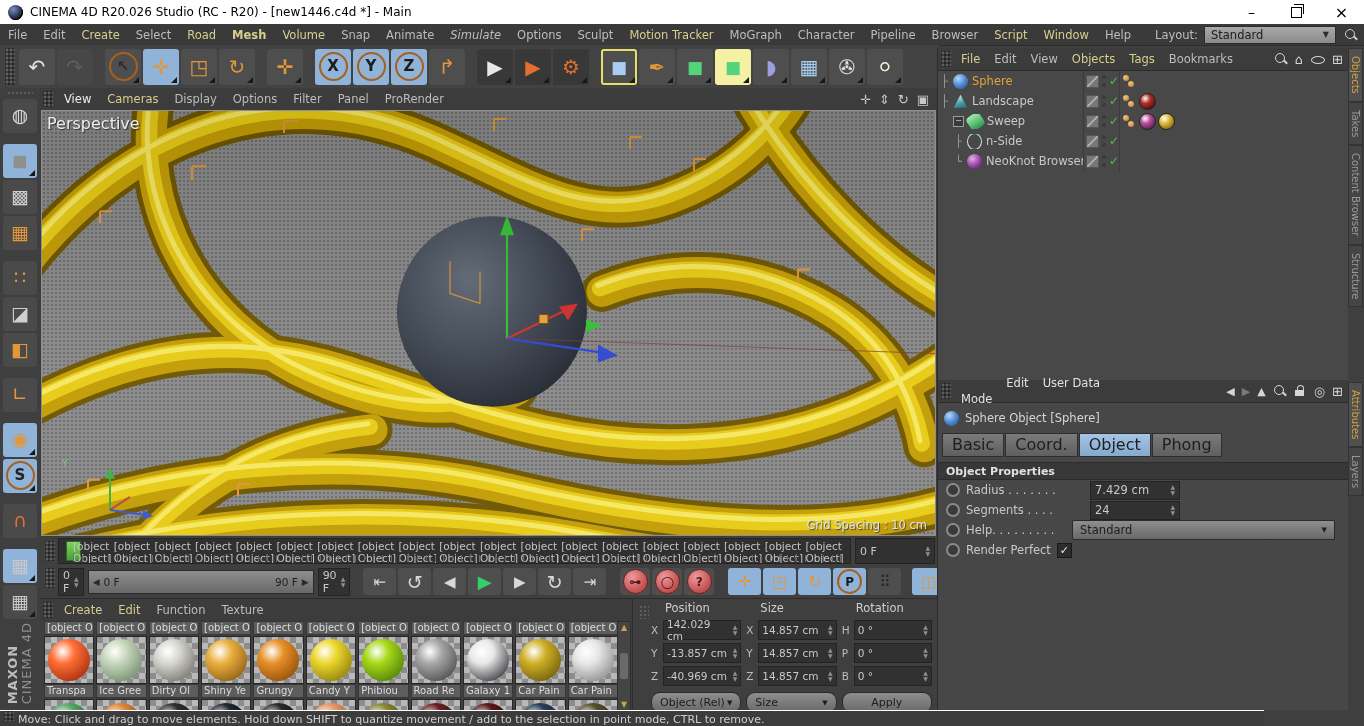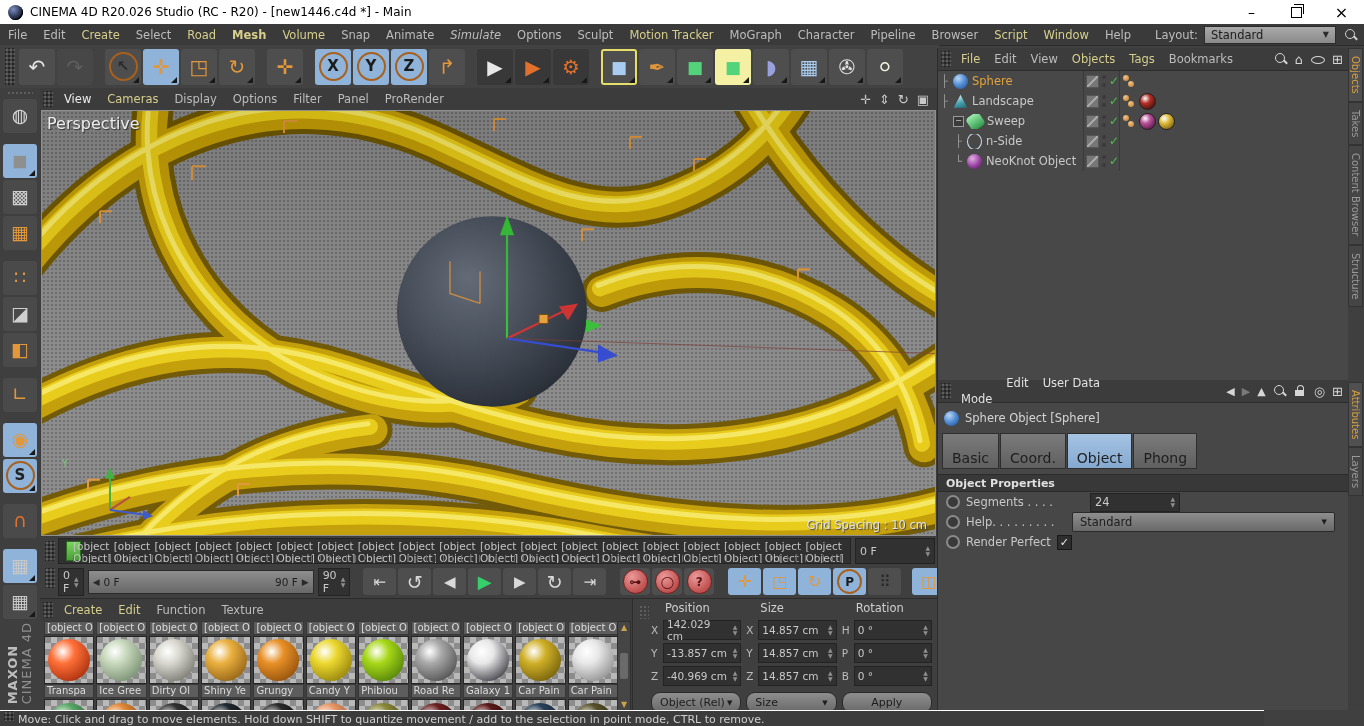--- a/index.html
+++ b/index.html
@@ -161,21 +161,21 @@
   .tag-phong::before,.tag-phong::after{content:"";position:absolute;width:6px;height:6px;border-radius:50%;
      background:radial-gradient(circle at 35% 30%,#f0c68a,#c07828)}
   .tag-phong::before{left:0;top:1px}.tag-phong::after{left:5px;top:7px}
   .tag-mat{width:15px;height:15px;border-radius:50%;flex:none;border:1px solid #222;
      background:radial-gradient(circle at 35% 30%,#fff,var(--c1) 35%,var(--c2) 92%)}
   
   #am{position:absolute;left:0;top:332px;width:411px;height:330px;background:#474747}
   #am-objrow{display:flex;align-items:center;gap:6px;height:22px;padding:4px 0 0 6px;font-size:11.5px;color:#d6d6d6}
   #am-objicon{width:15px;height:15px;border-radius:50%;background:radial-gradient(circle at 35% 30%,#bcd6f2,#5590d8 45%,#1d4f90 95%)}
   #am-tabs{display:flex;gap:1px;padding:4px 0 0 4px}
-  .atab{padding:16px 9px 2px;background:linear-gradient(#7b7b7b,#5f5f5f);border:1px solid #2e2e2e;color:#1e1e1e;font-size:14px}
+  .atab{padding:1px 9px 2px;background:linear-gradient(#7b7b7b,#5f5f5f);border:1px solid #2e2e2e;color:#1e1e1e;font-size:16px}
   .atab.active{background:linear-gradient(#a6c4e4,#84a9cf)}
   #am-section{margin-top:5px;height:16px;background:#383838;border-top:1px solid #2b2b2b;border-bottom:1px solid #2b2b2b;
      color:#e0e0e0;display:flex;align-items:center;padding-left:8px;font-weight:bold;font-size:11px}
   .prow{display:flex;align-items:center;height:20px;gap:6px;padding-left:8px;font-size:11.5px}
   .pring{width:10px;height:10px;border-radius:50%;border:2px solid #8a8a8a;background:#3a3a3a;flex:none}
   .plabel{width:118px;flex:none;color:#c8c8c8;overflow:hidden;white-space:nowrap}
   .pfield{width:80px;height:17px;display:flex;align-items:center;background:#313131;border:1px solid #232323;padding:0 4px;color:#c9c9c9}
   .pdrop{flex:1;margin-right:14px;height:18px;border-radius:2px;background:linear-gradient(#8e8e8e,#696969);
      border:1px solid #2a2a2a;color:#1c1c1c;display:flex;align-items:center;padding:0 7px}
   .pdrop::after{content:"▼";font-size:7px;margin-left:auto}
@@ -1081,21 +1081,21 @@
             </div>
           </div>
 
           <div class="orow ind1">
             <div class="oname">
               <span class="tree">└</span>
 
               <span class="oicon">
                 <span style="width:15px;height:15px" class="oi-neoknot"></span>
               </span>
-              <span class="olabel" style="color: rgb(201, 201, 201);">NeoKnot Object</span>
+              <span class="olabel" style="color: rgb(201, 201, 201);">NeoKnot Browser</span>
             </div>
             <div class="ocol-toggles">
               <span class="tg-layer"></span>
               <span class="tg-dots"></span>
               <span class="tg-check">✓</span>
             </div>
             <div class="ocol-tags">
               
             </div>
           </div>
@@ -1131,20 +1131,31 @@
 
           <span class="atab">Basic</span>
 
           <span class="atab">Coord.</span>
 
           <span class="atab active">Object</span>
 
           <span class="atab">Phong</span>
         </div>
       <div id="am-section">Object Properties</div>
+      <div class="prow">
+        <span class="pring"></span>
+        <span class="plabel">Radius . . . . . . .</span>
+        <span class="pfield">
+          <span>7.429 cm</span>
+          <span class="stepper">
+              <span>▲</span>
+              <span>▼</span>
+            </span>
+        </span>
+      </div>
       <div class="prow">
         <span class="pring"></span>
         <span class="plabel">Segments . . . .</span>
         <span class="pfield">
           <span>24</span>
           <span class="stepper">
               <span>▲</span>
               <span>▼</span>
             </span>
         </span>

